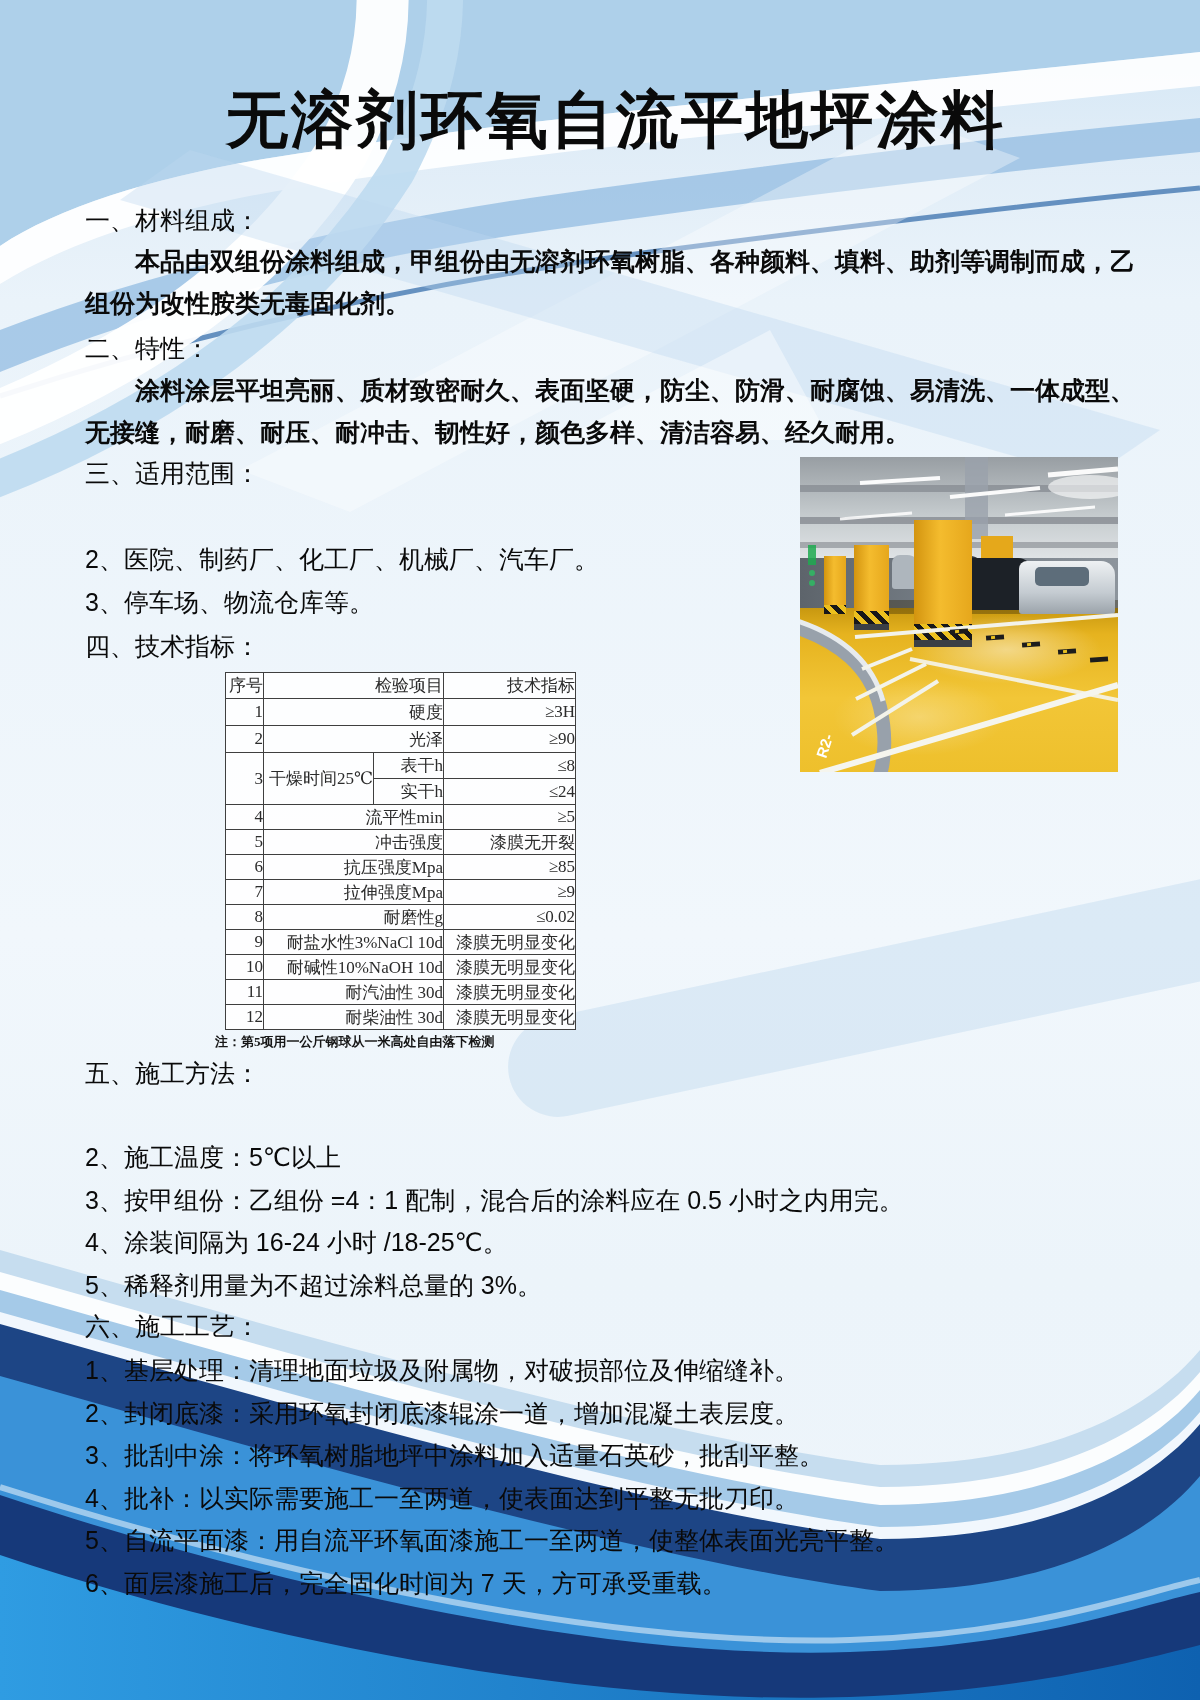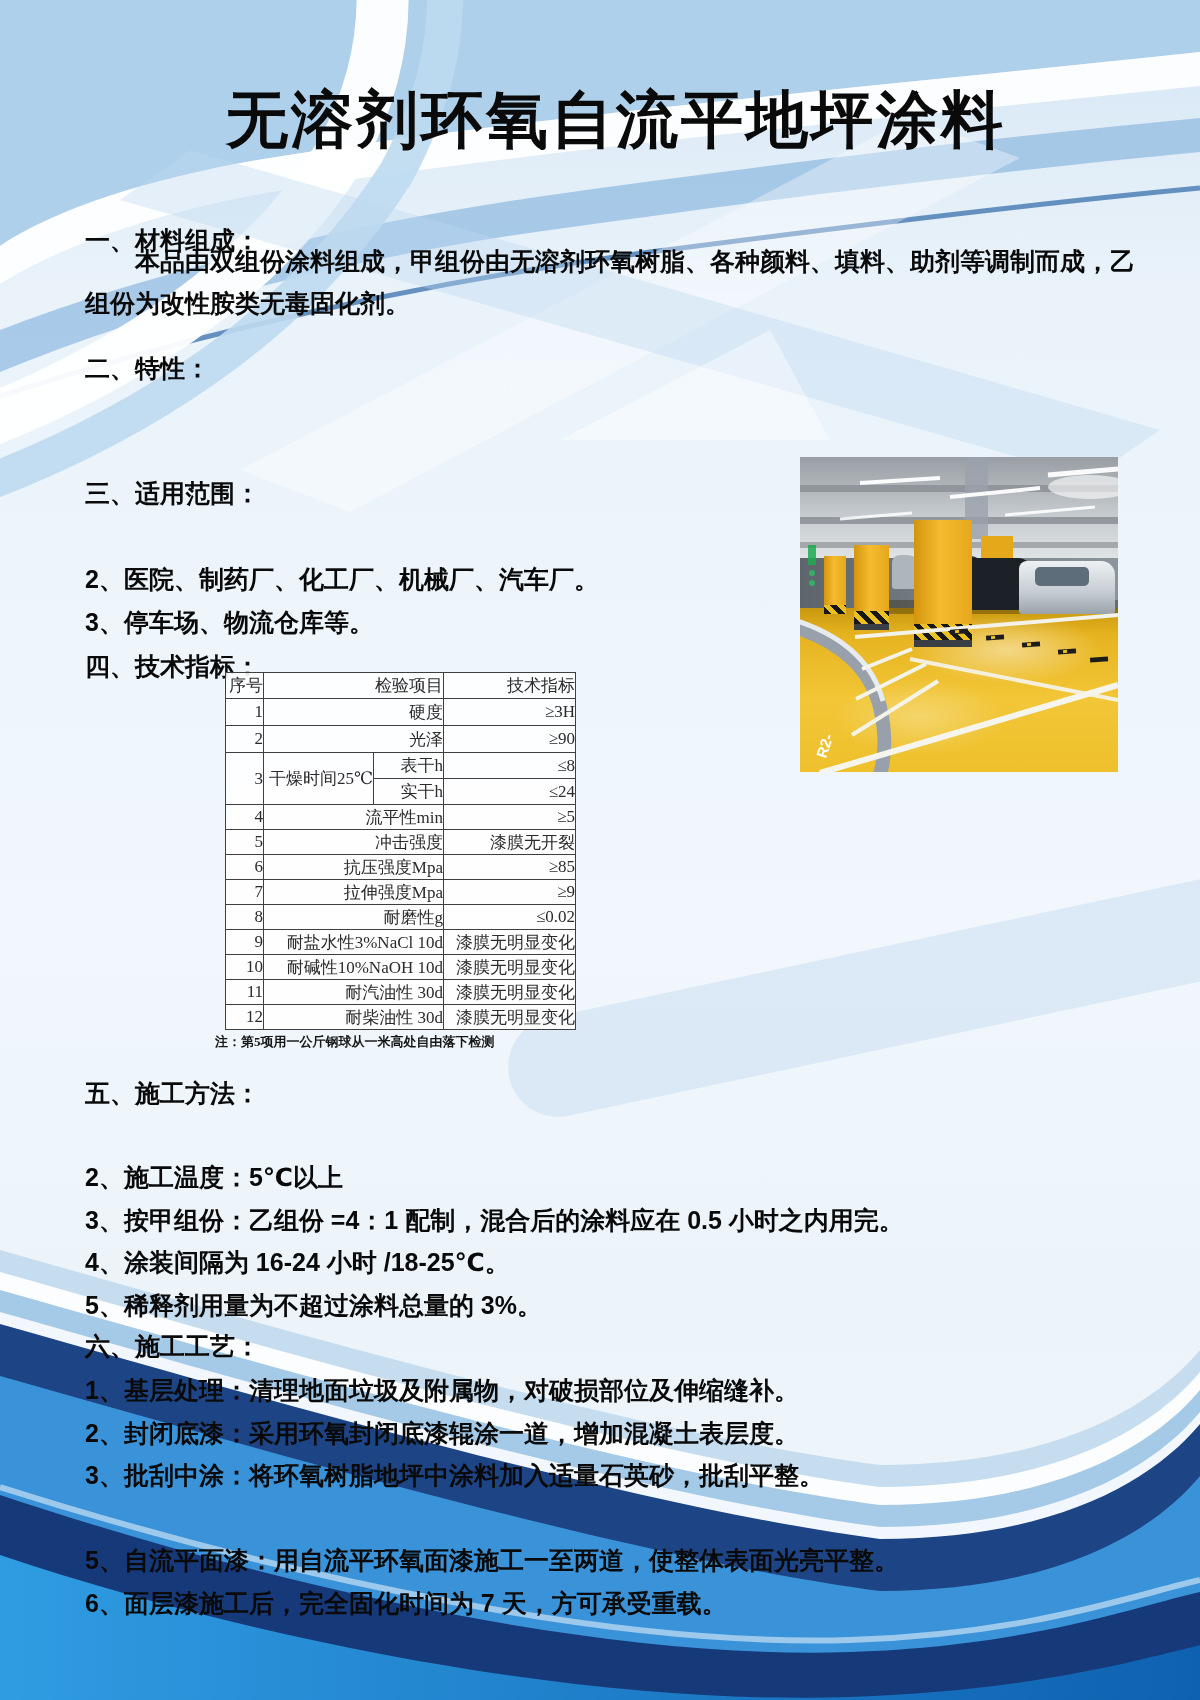--- a/index.html
+++ b/index.html
@@ -7,22 +7,22 @@
     position:relative;width:1200px;height:1700px;overflow:hidden;margin:0 auto;
     background:linear-gradient(180deg,#cfe5f5 0px,#dfecf7 130px,#eaf3fa 300px,#f1f7fc 55%,#ecf4fa 75%,#eef5fb 100%);
     font-family:"Liberation Sans","DejaVu Sans",sans-serif;
   }
   svg.deco-top{position:absolute;top:0;left:0;width:1200px;height:520px;}
   svg.deco-bottom{position:absolute;top:1140px;left:0;width:1200px;height:560px;}
   .mid-band{position:absolute;left:500px;top:940px;width:840px;height:100px;
     background:rgba(185,213,236,.38);border-radius:60px;transform:rotate(-12deg);}
   .title{position:absolute;top:78px;left:16px;width:100%;text-align:center;
     font-size:62px;font-weight:700;color:#0a0a0a;letter-spacing:3px;white-space:nowrap;}
-  .tline{position:absolute;left:85px;font-size:25px;font-weight:700;color:#0a0a0a;
-    line-height:43px;white-space:nowrap;margin-top:20px;}
+  .tline{position:absolute;left:85px;font-size:25px;font-weight:400;color:#0a0a0a;
+    line-height:43px;white-space:nowrap;}
   .tpara{position:absolute;left:85px;width:1062px;text-indent:2em;font-size:25px;
     font-weight:700;color:#0a0a0a;line-height:42px;}
   
   table.spec{position:absolute;left:225px;top:672px;width:350px;border-collapse:collapse;
     background:rgba(255,255,255,.88);table-layout:fixed;}
   table.spec td,table.spec th{border:1px solid #3f3f3f;text-align:right;vertical-align:middle;
     font-family:"Liberation Serif","DejaVu Serif",serif;font-weight:400;
     font-size:17px;color:#2b2b2b;padding:0;overflow:hidden;white-space:nowrap;}
   tr.rh{height:26px;} tr.r27{height:27px;} tr.r26{height:26px;} tr.r25{height:25px;}
   .note{position:absolute;left:215px;top:1033px;width:370px;text-align:left;
@@ -96,20 +96,21 @@
       </linearGradient>
     </defs>
   </svg>
 
   <div class="title">无溶剂环氧自流平地坪涂料</div>
 
   <div class="tline" style="top:199px">一、材料组成：</div>
   <div class="tpara" style="top:240px">本品由双组份涂料组成，甲组份由无溶剂环氧树脂、各种颜料、填料、助剂等调制而成，乙组份为改性胺类无毒固化剂。</div>
 
   <div class="tline" style="top:327px">二、特性：</div>
+  <div class="tpara" style="top:369px">涂料涂层平坦亮丽、质材致密耐久、表面坚硬，防尘、防滑、耐腐蚀、易清洗、一体成型、无接缝，耐磨、耐压、耐冲击、韧性好，颜色多样、清洁容易、经久耐用。</div>
 
   <div class="tline" style="top:452px">三、适用范围：</div>
   <div class="tline" style="top:538px">2、医院、制药厂、化工厂、机械厂、汽车厂。</div>
   <div class="tline" style="top:581px">3、停车场、物流仓库等。</div>
 
   <div class="tline" style="top:625px">四、技术指标：</div>
 
   <table class="spec">
     <colgroup>
         <col style="width:38px">
@@ -262,16 +263,17 @@
   <div class="tline" style="top:1052px">五、施工方法：</div>
   <div class="tline" style="top:1136px">2、施工温度：5℃以上</div>
   <div class="tline" style="top:1179px">3、按甲组份：乙组份 =4：1 配制，混合后的涂料应在 0.5 小时之内用完。</div>
   <div class="tline" style="top:1221px">4、涂装间隔为 16-24 小时 /18-25℃。</div>
   <div class="tline" style="top:1264px">5、稀释剂用量为不超过涂料总量的 3%。</div>
 
   <div class="tline" style="top:1305px">六、施工工艺：</div>
   <div class="tline" style="top:1349px">1、基层处理：清理地面垃圾及附属物，对破损部位及伸缩缝补。</div>
   <div class="tline" style="top:1392px">2、封闭底漆：采用环氧封闭底漆辊涂一道，增加混凝土表层度。</div>
   <div class="tline" style="top:1434px">3、批刮中涂：将环氧树脂地坪中涂料加入适量石英砂，批刮平整。</div>
+  <div class="tline" style="top:1477px">4、批补：以实际需要施工一至两道，使表面达到平整无批刀印。</div>
   <div class="tline" style="top:1519px">5、自流平面漆：用自流平环氧面漆施工一至两道，使整体表面光亮平整。</div>
   <div class="tline" style="top:1562px">6、面层漆施工后，完全固化时间为 7 天，方可承受重载。</div>
 
 </div>
 
 </body></html>

